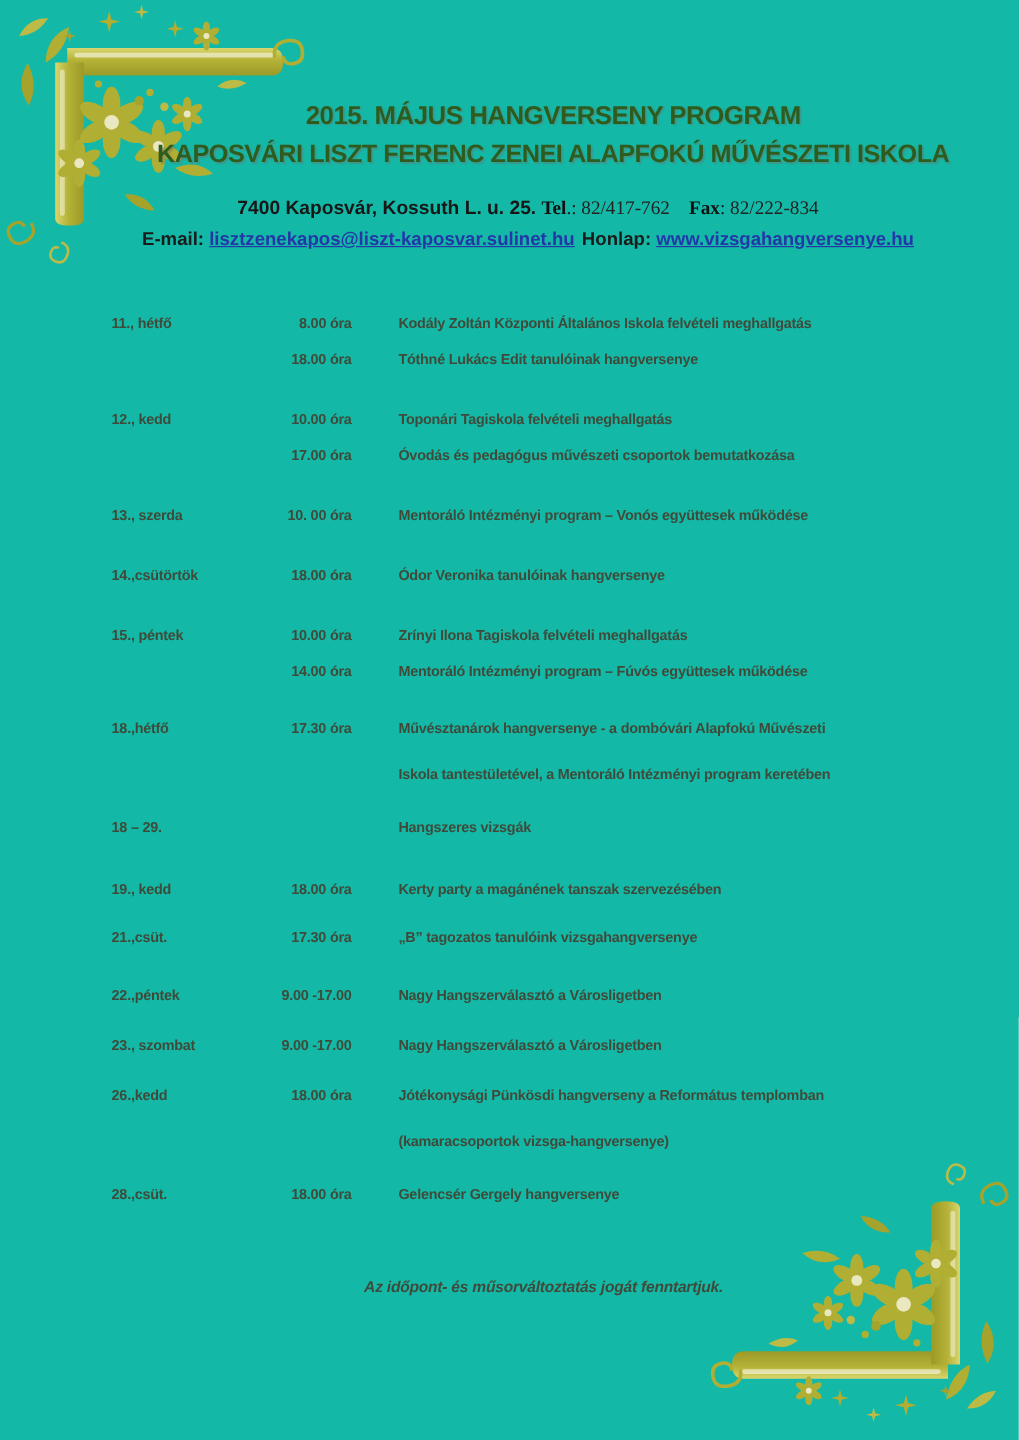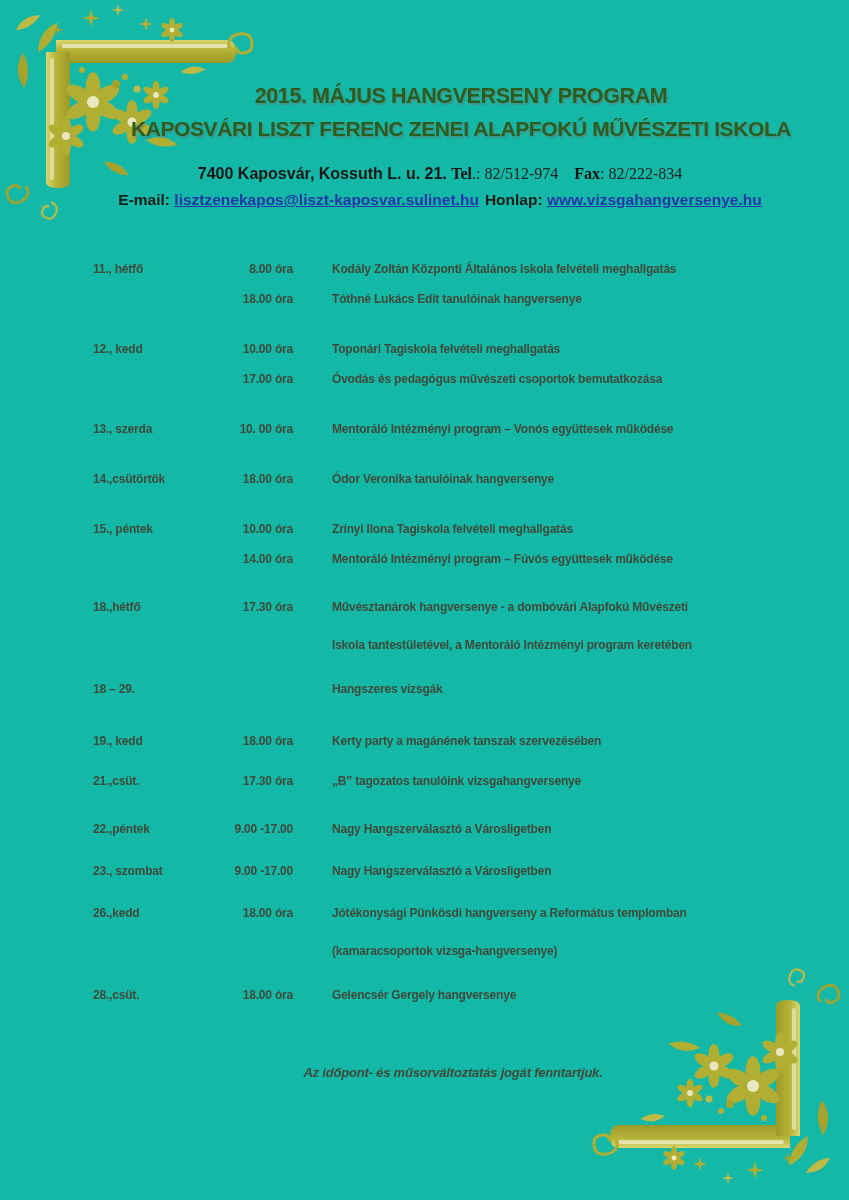--- a/index.html
+++ b/index.html
@@ -133,21 +133,21 @@
       <use href="#swirl" stroke="#bdbb46" transform="translate(55,202) rotate(120) scale(0.7)"></use>
     </svg>
   </div>
 
   <div class="titles">
     <div class="title1">2015. MÁJUS HANGVERSENY PROGRAM</div>
     <div class="title2">KAPOSVÁRI LISZT FERENC ZENEI ALAPFOKÚ MŰVÉSZETI ISKOLA</div>
   </div>
 
   <div class="contact">
-    <div class="addr"><span class="sansb">7400 Kaposvár, Kossuth L. u. 21. </span><span class="serifb">Tel</span><span class="serif">.: 82/512-974</span><span class="serifb faxgap">Fax</span><span class="serif">: 82/222-834</span></div>
+    <div class="addr"><span class="sansb">7400 Kaposvár, Kossuth L. u. 25. </span><span class="serifb">Tel</span><span class="serif">.: 82/417-762</span><span class="serifb faxgap">Fax</span><span class="serif">: 82/222-834</span></div>
     <div class="mail"><span>E-mail:</span> <a href="#">lisztzenekapos@liszt-kaposvar.sulinet.hu</a><span class="lbl2">Honlap:</span> <a href="#">www.vizsgahangversenye.hu</a></div>
   </div>
 
   <div class="sched">
 
     <div class="row">
       <div class="cell-date">11., hétfő</div>
       <div class="cell-time">8.00 óra</div>
       <div class="cell-event">
           <div>Kodály Zoltán Központi Általános Iskola felvételi meghallgatás</div>

